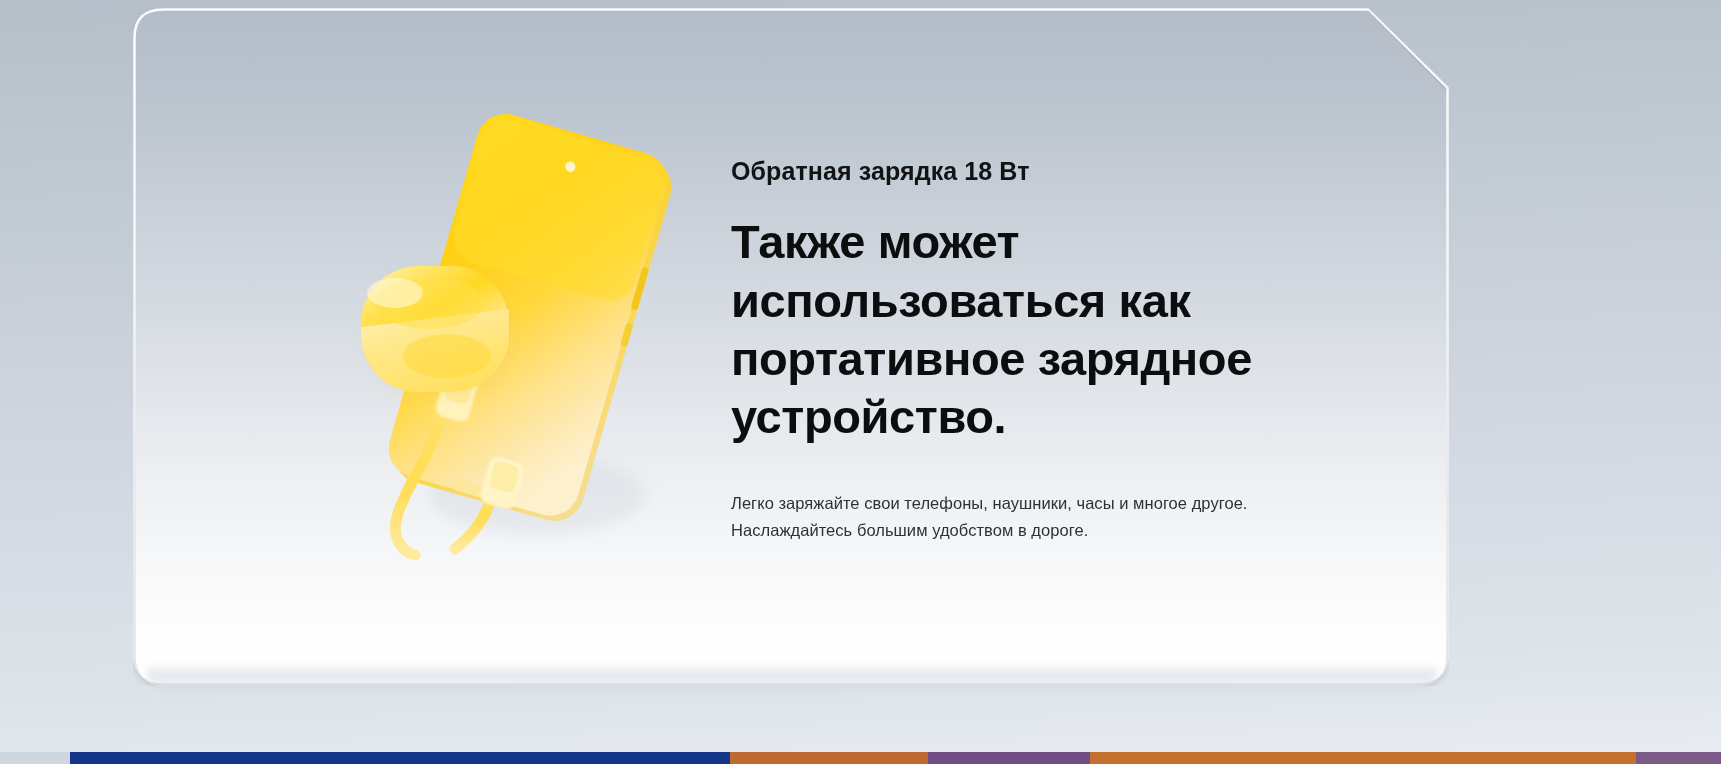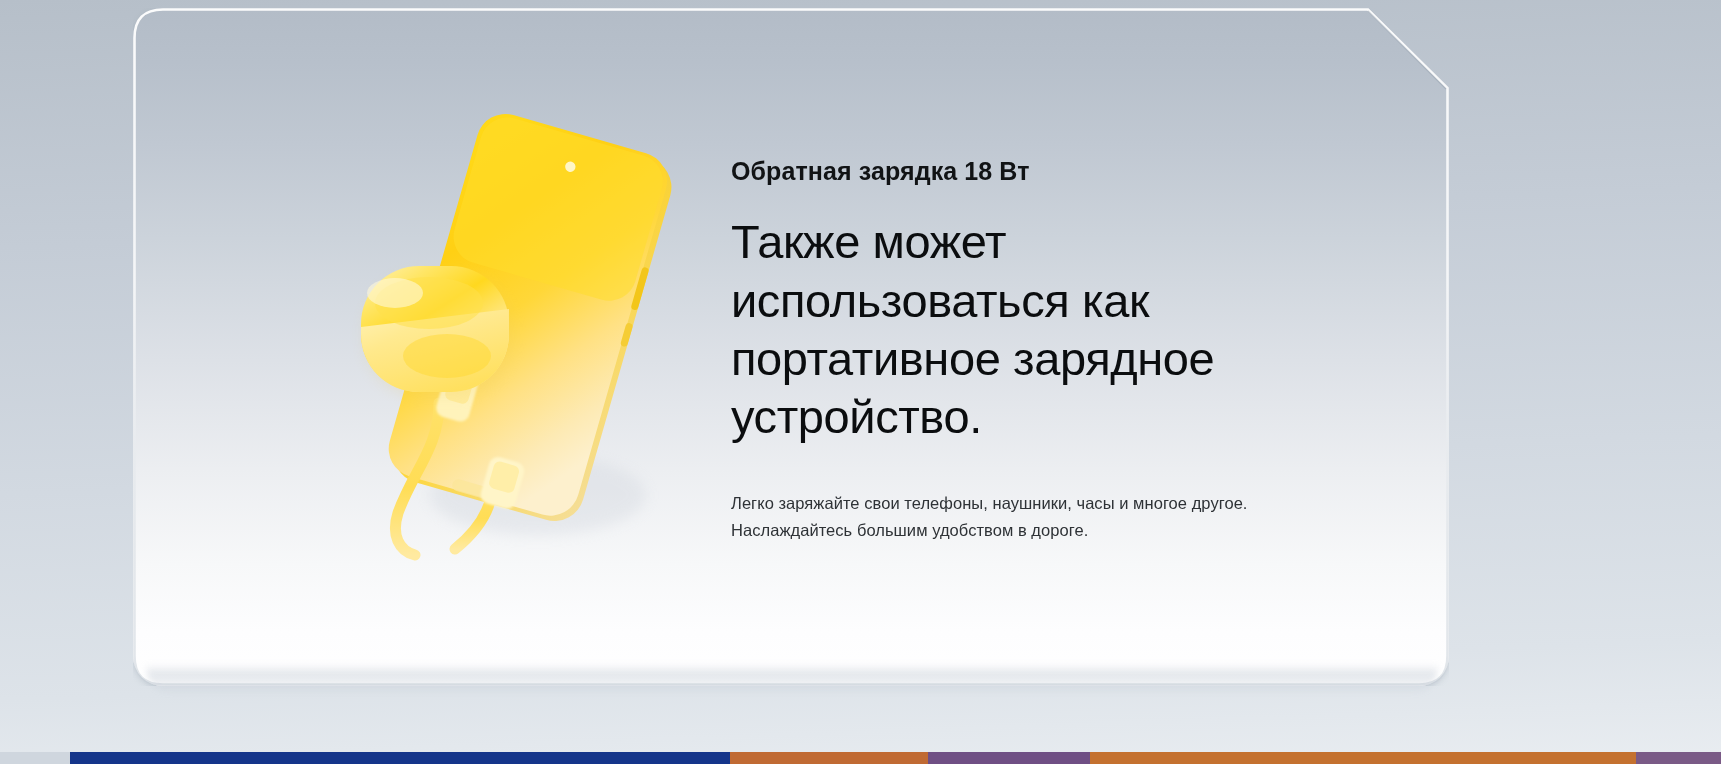--- a/index.html
+++ b/index.html
@@ -98,21 +98,21 @@
     font-size: 25px;
     font-weight: 700;
     color: #111315;
     letter-spacing: 0.1px;
     line-height: 1.25;
     margin-bottom: 26px;
   }
 
   .headline {
     font-size: 47px;
-    font-weight: 400;
+    font-weight: 700;
     color: #0b0d0f;
     line-height: 1.24;
     letter-spacing: -0.4px;
     max-width: 600px;
   }
 
   .body-copy {
     margin-top: 44px;
     font-size: 16.5px;
     font-weight: 400;

